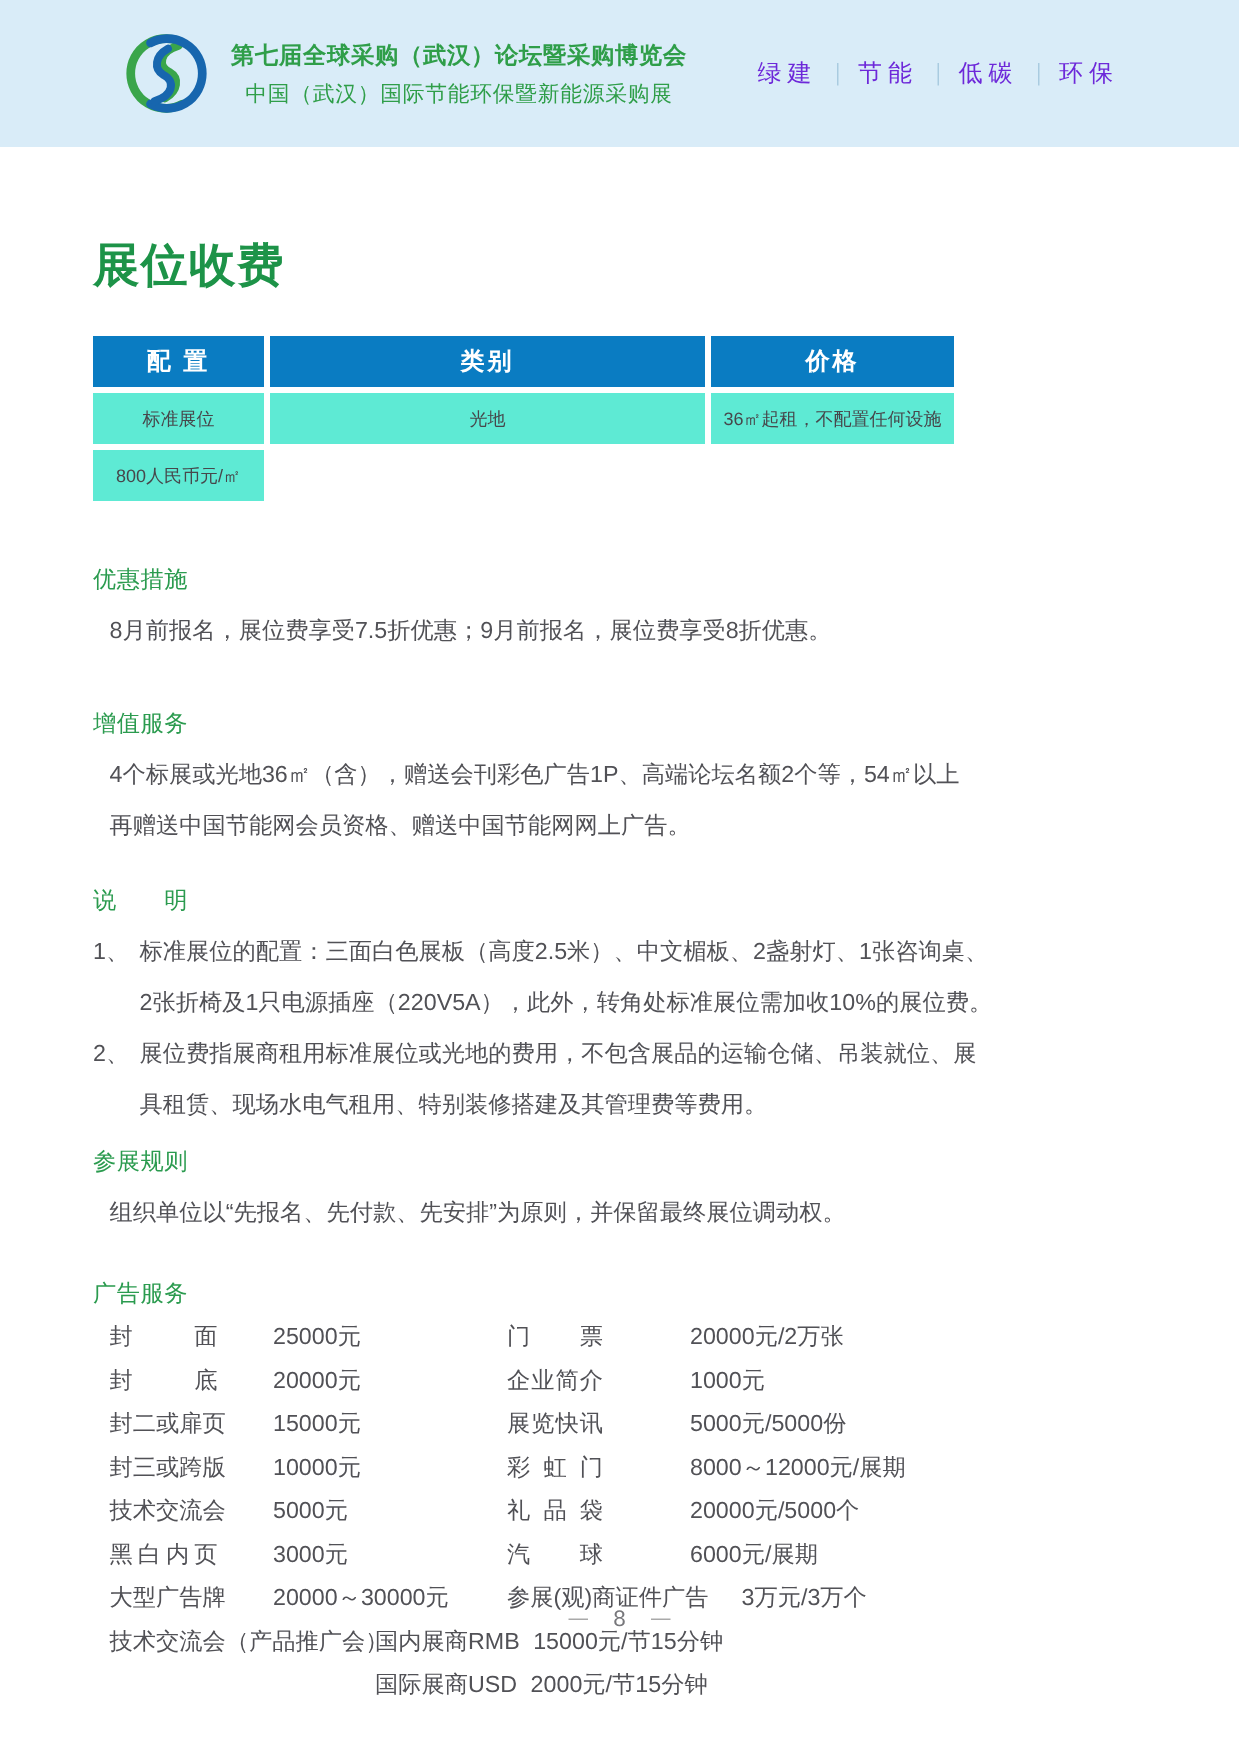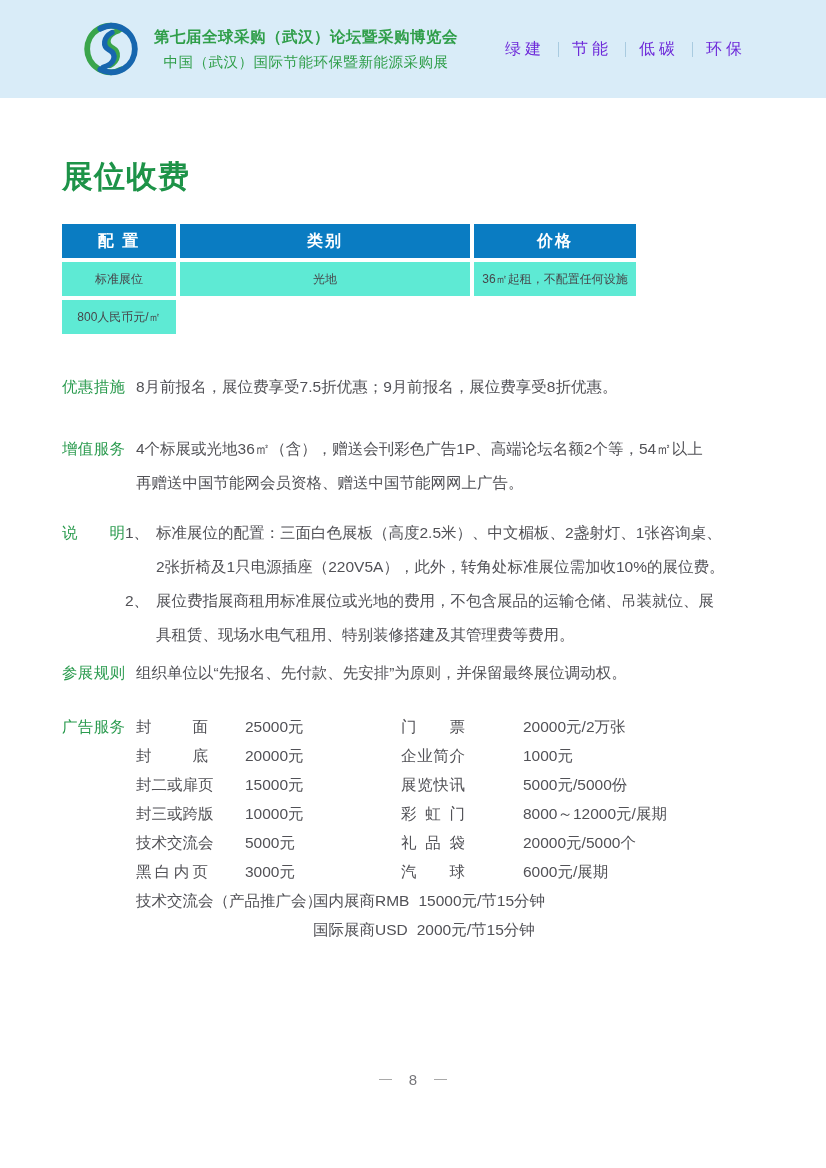--- a/index.html
+++ b/index.html
@@ -21,21 +21,21 @@
   .content { padding:0 62px; }
   .page-title { margin-top:58px; font-size:31px; font-weight:600; color:#1d9348; letter-spacing:1px; }
 
   
   .fee-table { margin-top:26px; width:580px; display:grid; grid-template-columns:114px 290px 162px; gap:4px; }
   .th { background:#0a7cc2; color:#fff; height:34px; display:flex; align-items:center; justify-content:center; font-size:16px; font-weight:bold; letter-spacing:2px; }
   .td { background:#5eead4; color:#47474b; height:34px; display:flex; align-items:center; justify-content:center; font-size:12px; }
 
   
   .sections { margin-top:36px; font-size:15.5px; color:#515156; }
-  .section { display:flex; line-height:34px; }
+  .section { display:flex; line-height:34px;flex-direction:column; }
   .s-label { flex:none; width:63px; color:#2b9b4f; text-align:justify; text-align-last:justify; }
   .s-body { flex:1; margin-left:11px; }
   .mb-a { margin-bottom:28px; }
   .mb-b { margin-bottom:16px; }
   .mb-c { margin-bottom:4px;justify-content:space-between; }
   .mb-d { margin-bottom:22px; }
   .note { display:flex; }
   .note-num { flex:none; width:31px; }
   .note-text { flex:1; }
 
@@ -154,20 +154,23 @@
           <div class="ad-row">
             <span class="ad-lname">封三或跨版</span><span class="ad-lprice">10000元</span><span class="ad-rname">彩虹门</span><span class="ad-rprice">8000～12000元/展期</span>
           </div>
           <div class="ad-row">
             <span class="ad-lname">技术交流会</span><span class="ad-lprice">5000元</span><span class="ad-rname">礼品袋</span><span class="ad-rprice">20000元/5000个</span>
           </div>
           <div class="ad-row">
             <span class="ad-lname">黑白内页</span><span class="ad-lprice">3000元</span><span class="ad-rname">汽球</span><span class="ad-rprice">6000元/展期</span>
           </div>
           <div class="ad-row">
+            <span class="ad-lname">大型广告牌</span><span class="ad-lprice">20000～30000元</span><span class="ad-rname wide">参展(观)商证件广告</span><span class="ad-rprice">3万元/3万个</span>
+          </div>
+          <div class="ad-row">
             <span class="ad-xname">技术交流会（产品推广会）</span><span class="ad-xlabel">国内展商RMB</span><span>15000元/节15分钟</span>
           </div>
           <div class="ad-row">
             <span class="ad-xname"></span><span class="ad-xlabel">国际展商USD</span><span>2000元/节15分钟</span>
           </div>
         </div>
       </div>
 
     </div>
   </div>

